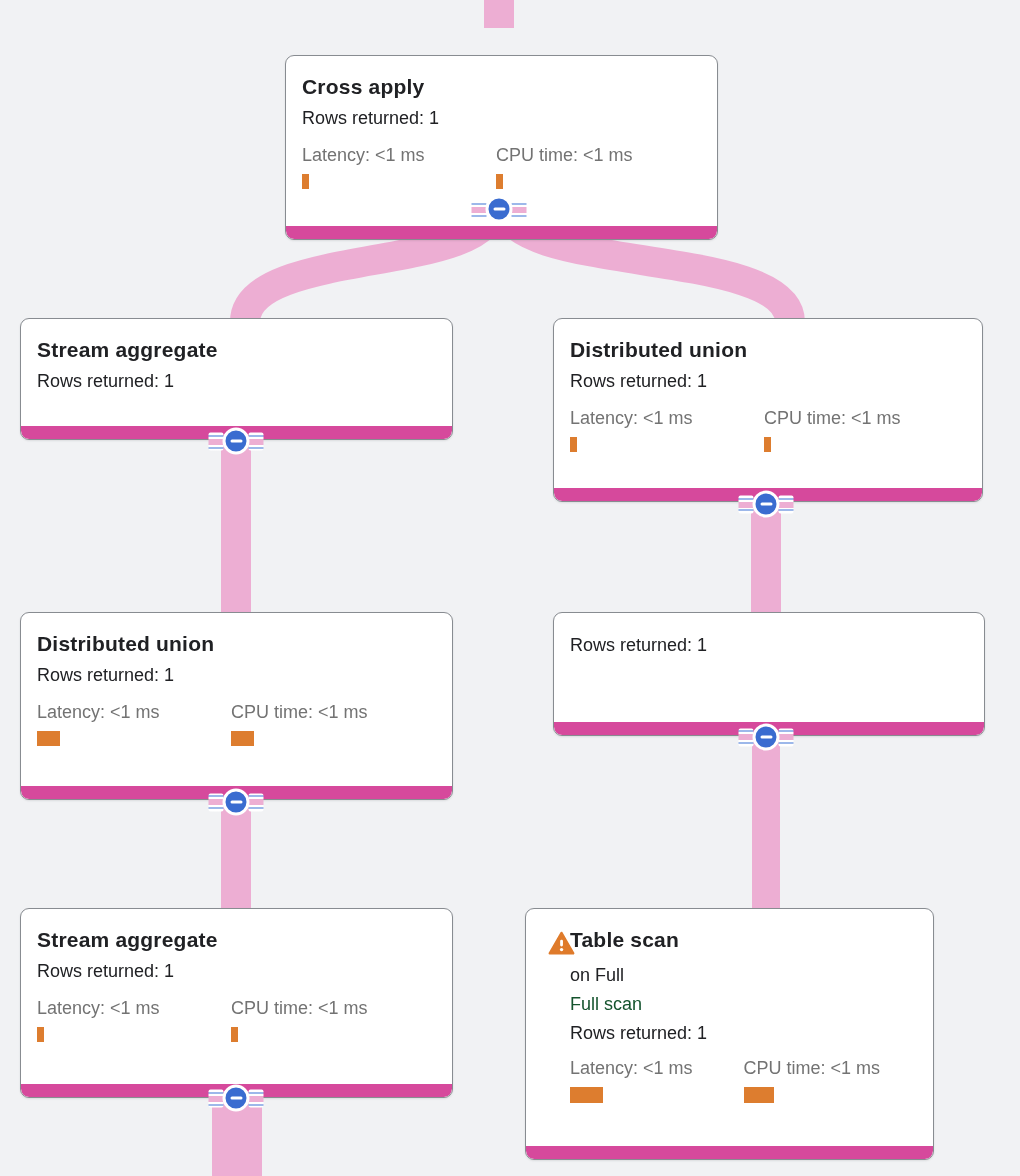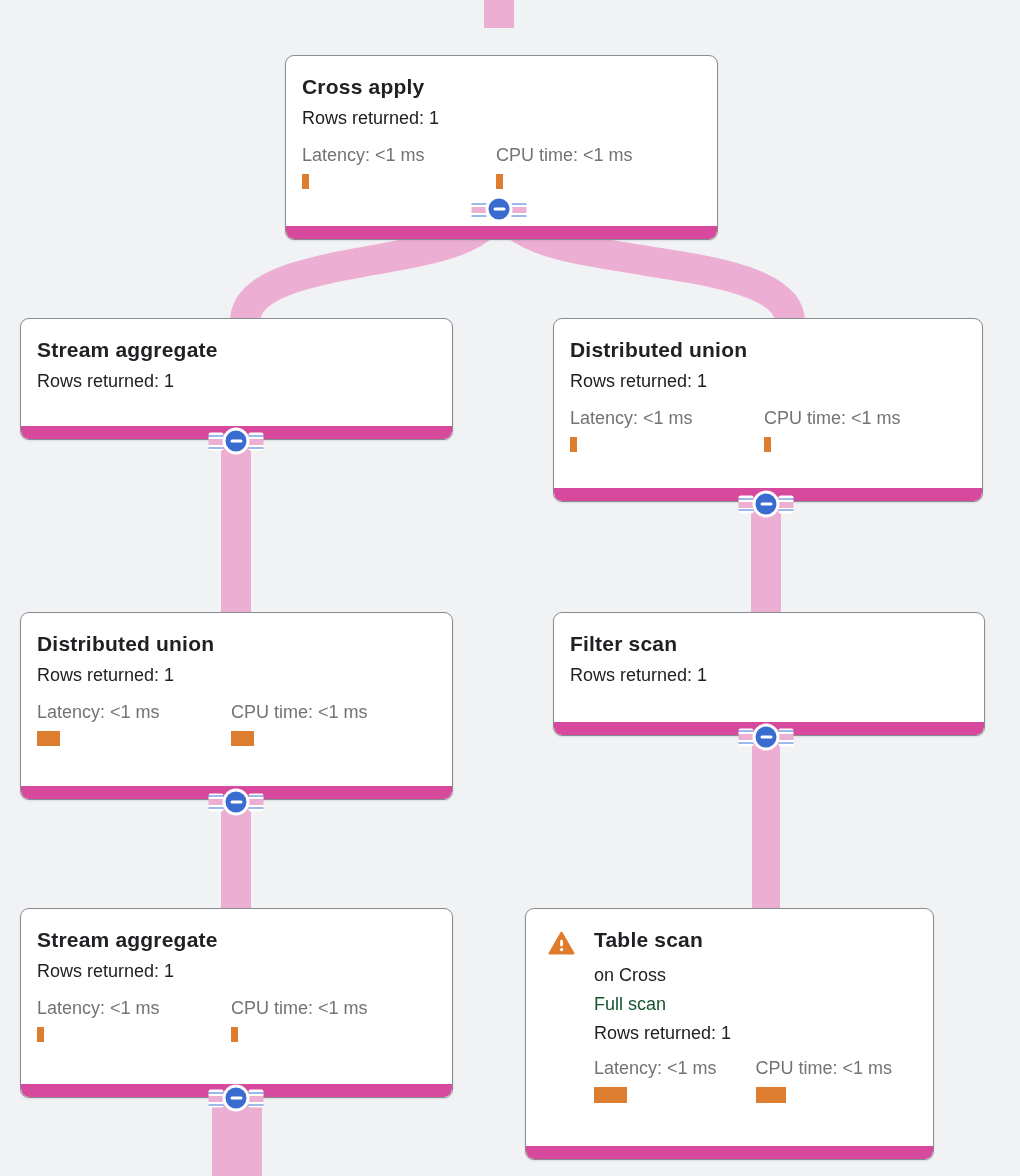--- a/index.html
+++ b/index.html
@@ -21,21 +21,21 @@
     box-shadow:0 1px 2px rgba(60,64,67,.12);
     padding:16px 16px 0 16px;
     overflow:hidden;
   }
   .n0{left:285px;top:22px;width:433px;height:185px;margin-top:33px;}
   .n1{left:20px;top:318px;width:433px;height:122px;}
   .n2{left:553px;top:318px;width:430px;height:184px;}
   .n3{left:20px;top:612px;width:433px;height:188px;}
   .n4{left:553px;top:612px;width:432px;height:124px;}
   .n5{left:20px;top:908px;width:433px;height:190px;}
-  .n6{left:525px;top:908px;width:409px;height:252px;padding-left:68px;}
+  .n6{left:525px;top:908px;width:409px;height:252px;padding-left:44px;}
 
   .title{
     font-size:21px;line-height:30px;font-weight:600;
     letter-spacing:.2px;color:#202124;
   }
   .row{font-size:18px;line-height:26px;margin-top:3px;color:#202124;}
   .sub{font-size:18px;line-height:29px;color:#202124;}
   .sub.gray{color:#14532d;}
   .metrics{display:flex;margin-top:12px;}
   .metric{width:194px;}
@@ -139,21 +139,20 @@
     </div>
     <div class="metric">
       <div class="mlabel">CPU time: &lt;1 ms</div>
       <div class="mbar" style="width: 23px; height: 15px;"></div>
     </div>
   </div>
   <div class="bottom-bar"></div>
 </div>
 
 <div class="node n4">
-  <div class="title">Filter scan</div>
   <div class="row">Rows returned: 1</div>
   <div class="bottom-bar"></div>
 </div>
 
 <div class="node n5">
   <div class="title">Stream aggregate</div>
   <div class="row">Rows returned: 1</div>
   <div class="metrics">
     <div class="metric">
       <div class="mlabel">Latency: &lt;1 ms</div>
@@ -169,21 +168,21 @@
 
 <div class="node n6">
   <span class="warn">
     <svg viewBox="0 0 24 24" width="27" height="27">
       <path d="M12 2.5 L22.5 20.8 H1.5 Z" fill="#df7b2b" stroke="#df7b2b" stroke-width="2" stroke-linejoin="round"></path>
       <rect x="10.8" y="8.6" width="2.5" height="6" rx="1.2" fill="#ffffff"></rect>
       <circle cx="12.05" cy="17.4" r="1.5" fill="#ffffff"></circle>
     </svg>
   </span>
   <div class="title">Table scan</div>
-  <div class="sub" style="margin-top:6px;">on Cross</div>
+  <div class="sub" style="margin-top:6px;">on Full</div>
   <div class="sub gray">Full scan</div>
   <div class="sub">Rows returned: 1</div>
   <div class="metrics" style="margin-top:8px;">
     <div class="metric">
       <div class="mlabel">Latency: &lt;1 ms</div>
       <div class="mbar" style="width: 33px; height: 16px;"></div>
     </div>
     <div class="metric">
       <div class="mlabel">CPU time: &lt;1 ms</div>
       <div class="mbar" style="width: 30px; height: 16px;"></div>

